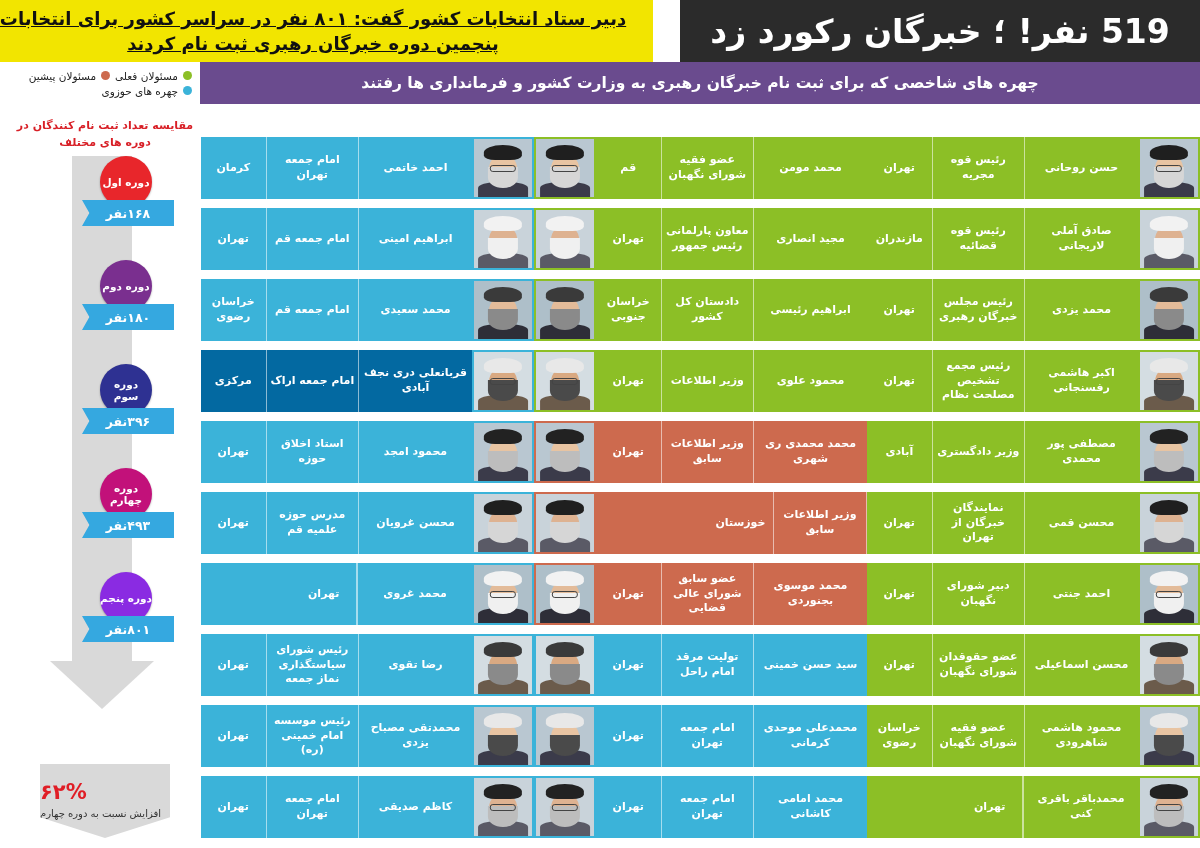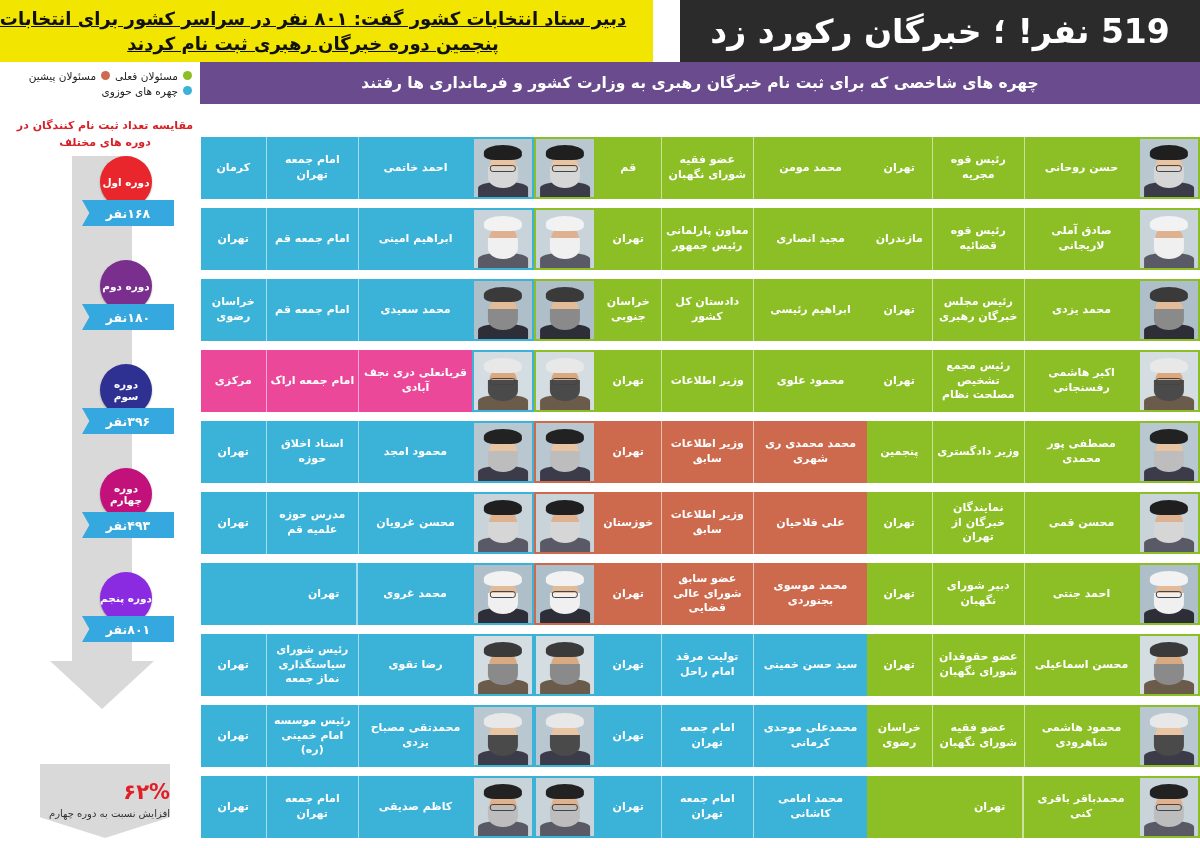--- a/index.html
+++ b/index.html
@@ -66,21 +66,21 @@
     text-align:center;line-height:1.15;box-shadow:0 1px 2px rgba(0,0,0,.3);
   }
   .stage .num{
     position:absolute;top:44px;right:-8px;width:92px;height:26px;
     background:#35a8e0;color:#fff;font-size:12.5px;font-weight:bold;
     display:flex;align-items:center;justify-content:center;
     clip-path:polygon(0% 0%,100% 0%,100% 100%,0% 100%,8% 50%);
   }
   .pct-box{
     position:absolute;top:660px;right:30px;width:130px;height:74px;
-    background:#d9d9d9;display:flex;flex-direction:column;align-items:flex-start;justify-content:center;
+    background:#d9d9d9;display:flex;flex-direction:column;align-items:flex-end;justify-content:center;
     clip-path:polygon(0% 0%,100% 0%,100% 72%,50% 100%,0% 72%);
   }
   .pct-big{font-size:21px;font-weight:bold;color:#e01e26;line-height:1;}
   .pct-sub{font-size:10px;color:#333;text-align:center;margin-top:4px;line-height:1.35;}
 
   
   .grid{position:absolute;top:104px;right:0;width:1000px;height:744px;}
   .colhdr{position:absolute;top:0;height:30px;display:flex;}
   .colhdr .h{
     color:#ffffff;font-size:11.5px;font-weight:bold;
@@ -280,21 +280,21 @@
               <div class="f-head" style="background:#e8c4a2"></div>
               <div class="f-beard" style="background:#bdbdbd"></div>
               <div class="f-turban" style="background:#222"></div>
             </div>
           </div>
           <div class="cells" style="background:#8cbf26">
             <div class="cell c-name">مصطفی پور محمدی</div>
             <div class="sep"></div>
             <div class="cell c-post">وزیر دادگستری</div>
             <div class="sep"></div>
-            <div class="cell c-zone">پنجمین</div>
+            <div class="cell c-zone">آبادی</div>
           </div>
         </div>
         <div class="row">
           <div class="photo" style="border-color:#8cbf26">
             <div class="face">
               <div class="f-bg" style="background:#c9d3da"></div>
               <div class="f-body" style="background:#5a5a66"></div>
               <div class="f-head" style="background:#deb291"></div>
               <div class="f-beard" style="background:#d6d6d6"></div>
               <div class="f-turban" style="background:#1f1f1f"></div>
@@ -470,21 +470,20 @@
               <div class="f-bg" style="background:#b9c7d1"></div>
               <div class="f-body" style="background:#3b3b4a"></div>
               <div class="f-head" style="background:#e8c4a2"></div>
               <div class="f-beard" style="background:#bdbdbd"></div>
               <div class="f-turban" style="background:#222"></div>
             </div>
           </div>
         </div>
         <div class="row">
           <div class="cells" style="background:#cd6a4e">
-            <div class="cell c-name">علی فلاحیان</div>
             <div class="sep"></div>
             <div class="cell c-post">وزیر اطلاعات سابق</div>
             <div class="sep"></div>
             <div class="cell c-zone">خوزستان</div>
           </div>
           <div class="photo" style="border-color:#cd6a4e">
             <div class="face">
               <div class="f-bg" style="background:#c9d3da"></div>
               <div class="f-body" style="background:#5a5a66"></div>
               <div class="f-head" style="background:#deb291"></div>
@@ -628,21 +627,21 @@
           <div class="photo" style="border-color:#3bb3d9">
             <div class="face">
               <div class="f-bg" style="background:#d4dde2"></div>
               <div class="f-body" style="background:#6b5b4b"></div>
               <div class="f-head" style="background:#d9a982"></div>
               <div class="f-beard" style="background:#4a4a4a"></div>
               <div class="f-turban" style="background:#e8e8e8"></div>
               <div class="f-glass"></div>
             </div>
           </div>
-          <div class="cells" style="background:#ec4899">
+          <div class="cells" style="background:#0369a1">
             <div class="cell c-name">قربانعلی دری نجف آبادی</div>
             <div class="sep"></div>
             <div class="cell c-post">امام جمعه اراک</div>
             <div class="sep"></div>
             <div class="cell c-zone">مرکزی</div>
           </div>
         </div>
         <div class="row">
           <div class="photo" style="border-color:#3bb3d9">
             <div class="face">

